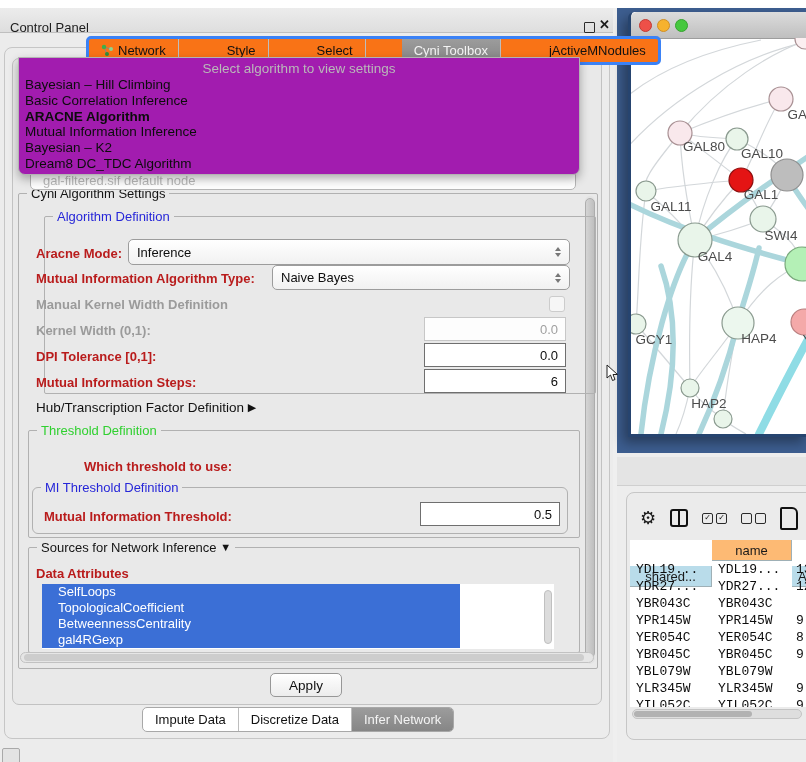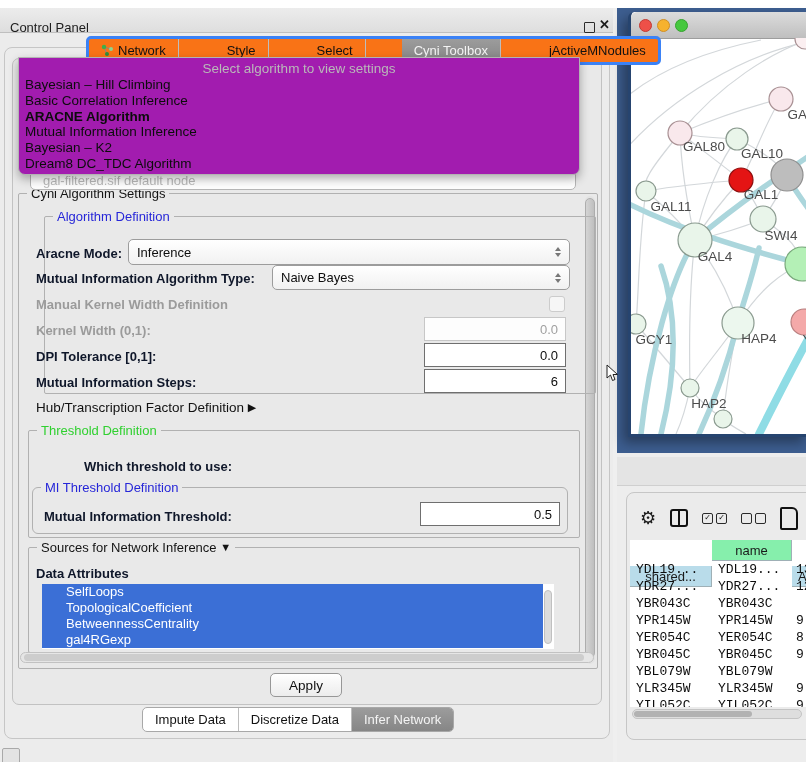--- a/index.html
+++ b/index.html
@@ -51,21 +51,21 @@
   #settings-group{left:18px;top:193px;width:578px;height:474px;}
   #settings-vscroll{left:585px;top:196px;width:10px;height:468px;background:#e3e3e3;border-radius:5px;}
   #settings-vthumb{left:585px;top:198px;width:10px;height:460px;
     background:linear-gradient(90deg,#d4d4d4,#bfbfbf);border:1px solid #adadad;
     border-radius:5px;box-sizing:border-box;}
   #algdef-group{left:28px;top:216px;width:550px;height:176px;margin-left:16px;}
   #threshold-group{left:28px;top:430px;width:550px;height:106px;}
   #mithr-group{left:32px;top:487px;width:534px;height:45px;border-radius:6px;}
   #sources-group{left:28px;top:547px;width:550px;height:104px;}
 
-  .flabel{position:absolute;font-size:13px;font-weight:bold;color:#0f172a;white-space:nowrap;}
+  .flabel{position:absolute;font-size:13px;font-weight:bold;color:#b91c1c;white-space:nowrap;}
   .flabel.dis{color:#9b9b9b;}
   .expander{position:absolute;font-size:13.5px;color:#111;white-space:nowrap;}
   .tri{font-size:11px;position:relative;top:-1px;}
 
   .combo{position:absolute;background:linear-gradient(#ffffff,#f1f1f1);
     border:1px solid #9c9c9c;border-radius:5px;display:flex;align-items:center;
     font-size:13px;color:#0d0d0d;padding:0 8px;box-sizing:border-box;}
   .stepper{margin-left:auto;display:flex;flex-direction:column;align-items:center;gap:2px;}
   .stepper i{display:block;width:0;height:0;border-left:3.5px solid transparent;
     border-right:3.5px solid transparent;}
@@ -73,22 +73,22 @@
   .stepper .dn{border-top:4px solid #777;}
 
   .field{position:absolute;background:#ffffff;border:1px solid #6f6f6f;
     display:flex;align-items:center;justify-content:flex-end;
     font-size:13px;color:#0d0d0d;padding:0 7px;box-sizing:border-box;}
   .field.dis{border-color:#c7c7c7;color:#a0a0a0;background:#fdfdfd;}
   #kernel-check{left:549px;top:296px;width:14px;height:14px;background:#f6f6f6;
     border:1px solid #cccccc;border-radius:3px;}
 
   #attr-list{left:42px;top:584px;width:512px;height:65px;background:#ffffff;overflow:hidden;}
-  .attr-item{height:16px;line-height:16px;width:501px;
-    background:var(--sel-blue,#3b6fd6);color:#ffffff;font-size:13px;padding-left:24px;box-sizing:border-box;}
+  .attr-item{height:16px;line-height:16px;width:418px;
+    background:var(--sel-blue,#3b6fd6);color:#ffffff;font-size:13px;padding-left:16px;box-sizing:border-box;}
   #attr-vthumb{left:544px;top:590px;width:8px;height:54px;background:#dcdcdc;
     border:1px solid #c0c0c0;border-radius:4px;box-sizing:border-box;}
   #settings-hscroll{left:20px;top:652px;width:574px;height:11px;background:#e6e6e6;
     border:1px solid #c2c2c2;border-radius:6px;box-sizing:border-box;}
   #settings-hthumb{left:24px;top:654px;width:560px;height:7px;background:#cdcdcd;border-radius:4px;}
 
   #apply-btn{left:270px;top:673px;width:70px;height:22px;
     background:linear-gradient(#ffffff,#ececec);border:1px solid #979797;border-radius:5px;
     display:flex;align-items:center;justify-content:center;font-size:13.5px;color:#111;}
 
@@ -127,21 +127,21 @@
   .icon-cols{width:18px;height:18px;border:2px solid #111;border-radius:3px;position:relative;box-sizing:border-box;}
   .icon-cols::after{content:"";position:absolute;left:6px;top:0;width:2px;height:14px;background:#111;}
   .cbpair{display:flex;gap:3px;}
   .cb{width:9px;height:9px;border:1.5px solid #2a2a2a;border-radius:2px;
     font-size:8px;line-height:8px;text-align:center;color:#111;}
   .icon-doc{width:14px;height:19px;border:2px solid #111;border-radius:2px 6px 2px 2px;}
 
   #tp-grid{left:630px;top:540px;width:176px;height:167px;overflow:hidden;background:#ffffff;}
   #tp-header{display:flex;height:21px;}
   .th{height:21px;line-height:21px;font-size:13px;color:#1a1a1a;text-align:center;
-    background:#86efac;border-right:1px solid #9fb0b6;border-bottom:1px solid #9fb0b6;
+    background:#fdba74;border-right:1px solid #9fb0b6;border-bottom:1px solid #9fb0b6;
     box-sizing:border-box;flex:none;}
   .th.hl{background:var(--hdr-blue,#b9dcea);margin-top:26px;}
   .th.c2{text-align:left;padding-left:6px;}
   .tr{display:flex;height:17px;font-family:Liberation Mono, monospace;}
   .td{height:17px;line-height:17px;font-size:13px;color:#0d0d0d;
     padding-left:6px;box-sizing:border-box;flex:none;white-space:nowrap;overflow:hidden;}
   .c0{width:82px;} .c1{width:80px;} .c2{width:60px;padding-left:4px;}
   #tp-hscroll{left:632px;top:709px;width:170px;height:10px;background:#dedede;
     border:1px solid #c4c4c4;border-radius:5px;box-sizing:border-box;}
   #tp-hthumb{left:634px;top:711px;width:118px;height:6px;background:#b2b2b2;border-radius:3px;}

